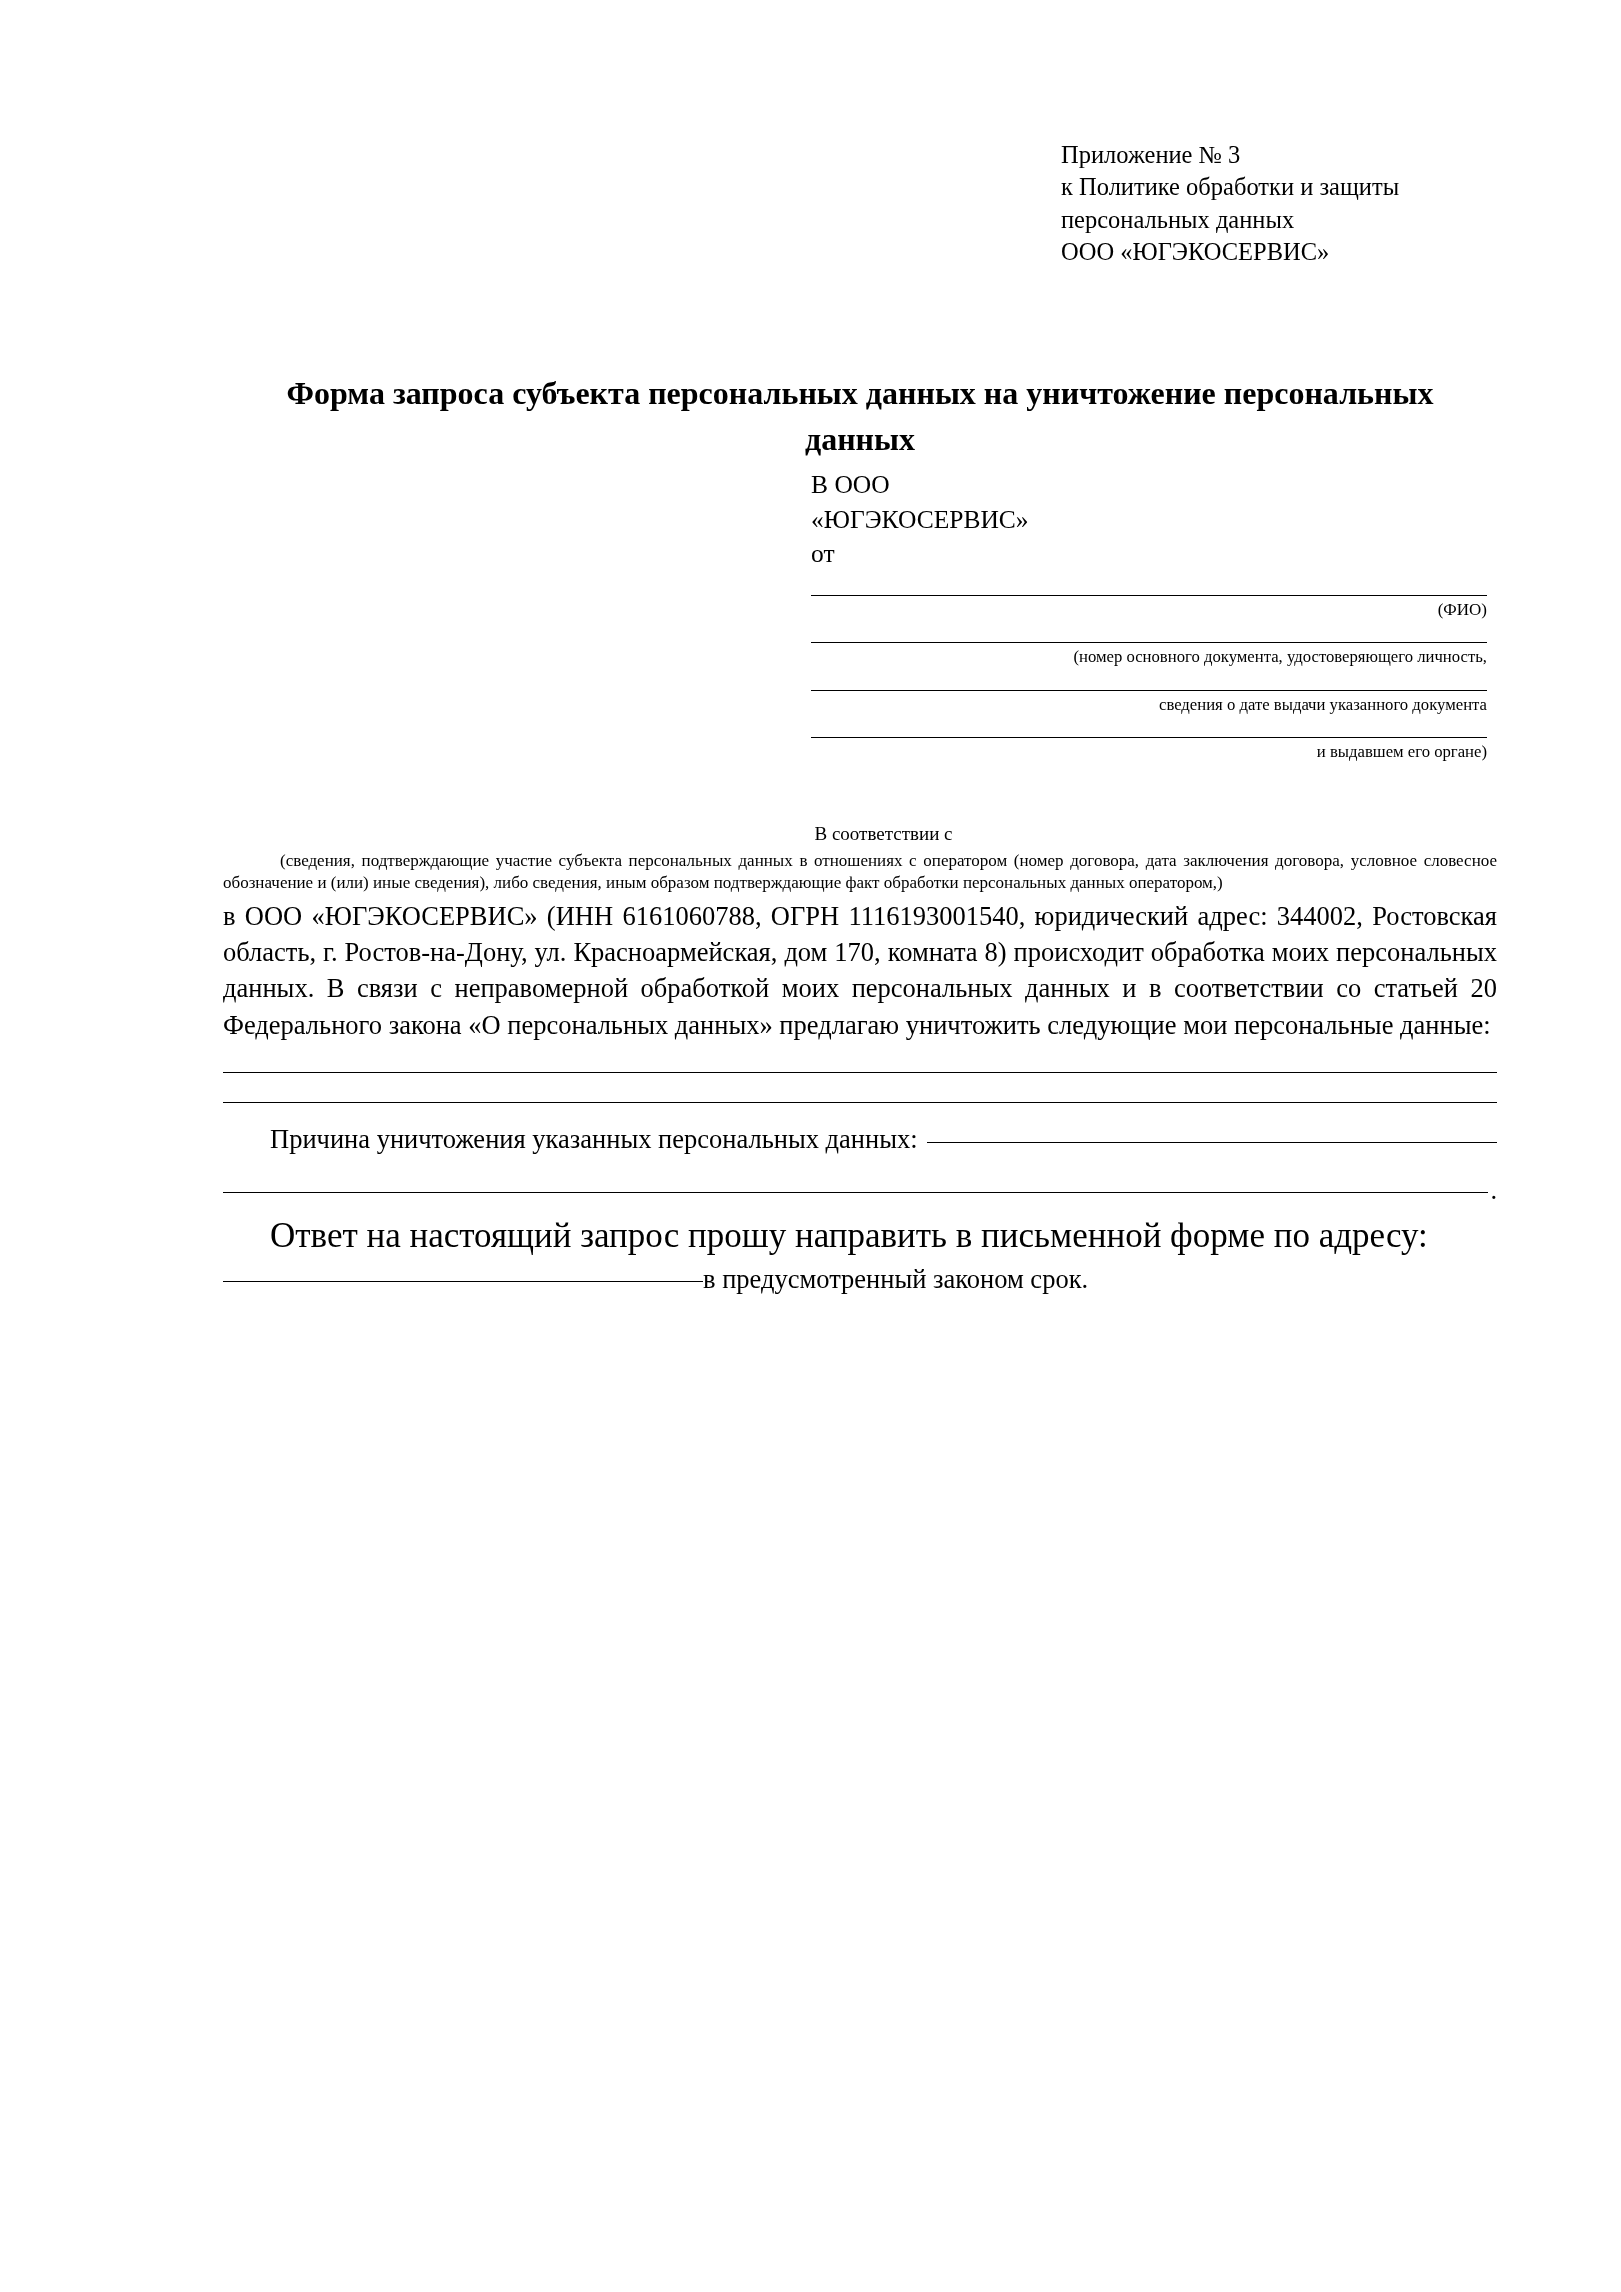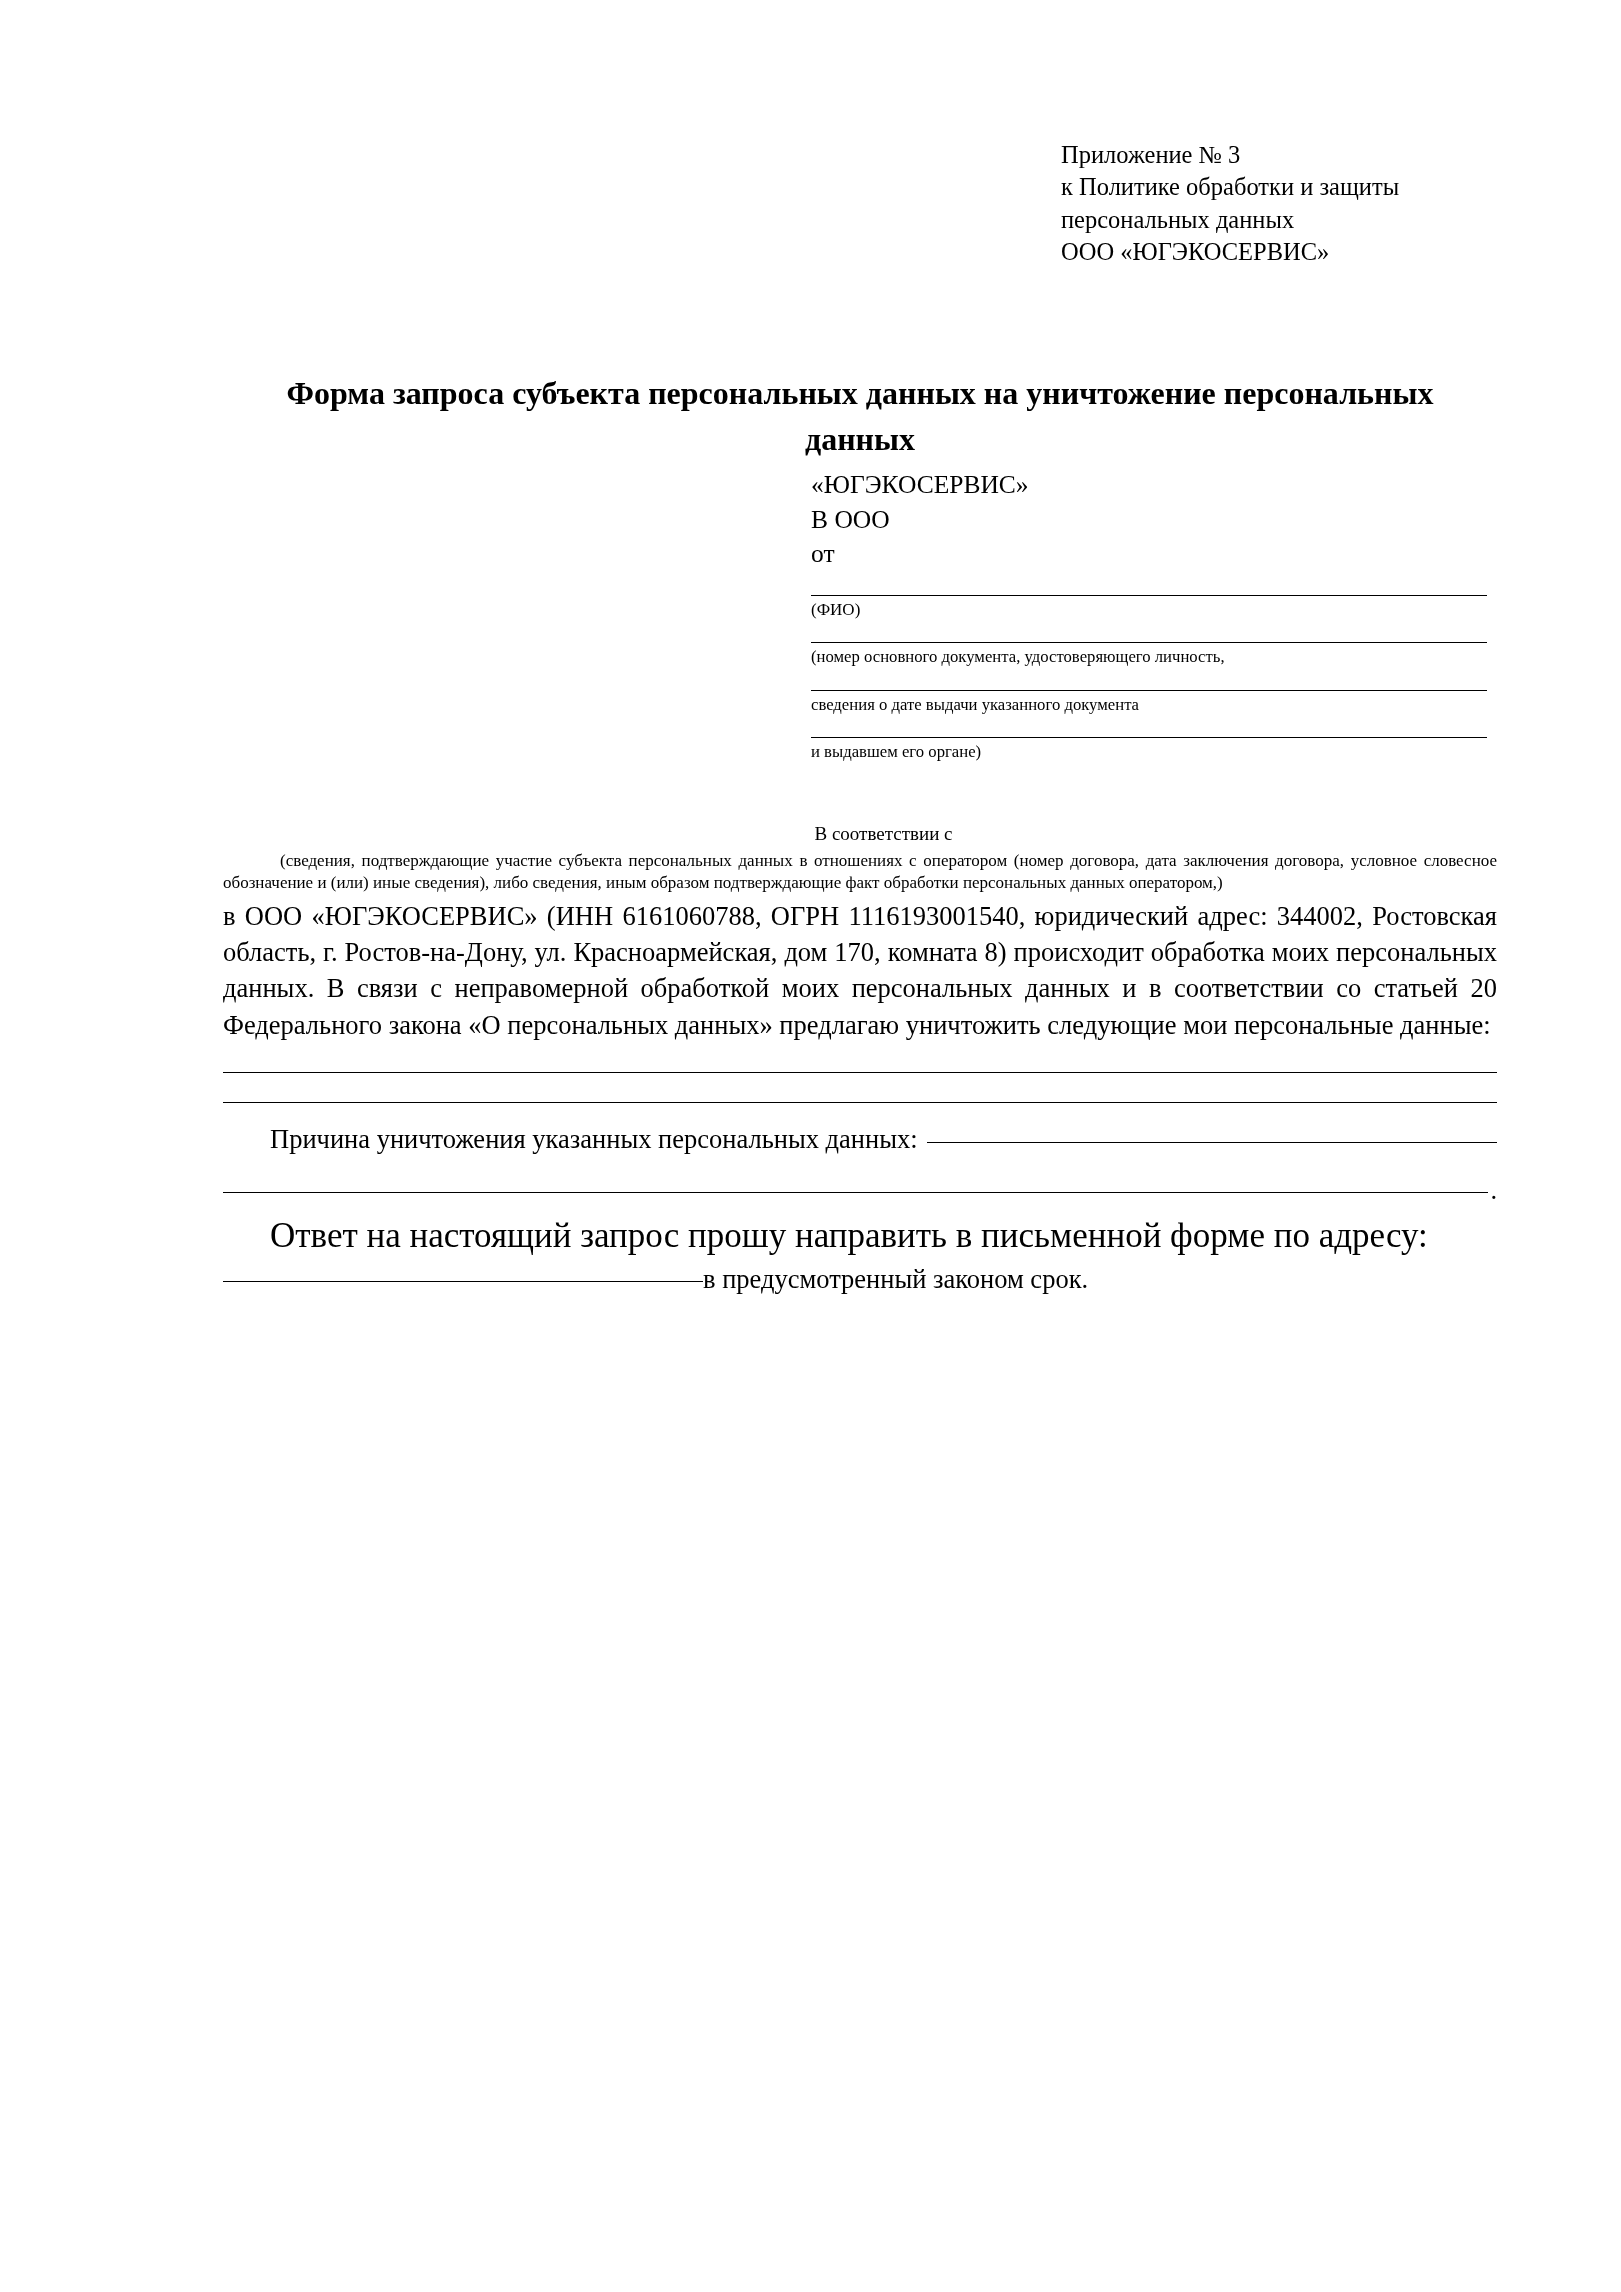--- a/index.html
+++ b/index.html
@@ -63,21 +63,21 @@
   .fill-block {
     margin-left: 588px;
     width: 676px;
   }
   .rule {
     border-bottom: 1.6px solid #000;
     height: 0;
   }
   .rule.sp1 { margin-top: 23.5px; }
   .caption {
-    text-align: left;
+    text-align: right;
     font-size: 17px;
     line-height: 1.3;
     margin-top: 2.9px;
     white-space: nowrap;
   }
   .caption.small {
     font-size: 16.7px;
   }
 
   
@@ -195,22 +195,22 @@
     <div class="header-block">
       <div>Приложение № 3</div>
       <div>к Политике обработки и защиты</div>
       <div>персональных данных</div>
       <div>ООО «ЮГЭКОСЕРВИС»</div>
     </div>
 
     <div class="doc-title">Форма запроса субъекта персональных данных на уничтожение персональных данных</div>
 
     <div class="addressee">
+      <div class="line">В ООО</div>
       <div class="line">«ЮГЭКОСЕРВИС»</div>
-      <div class="line">В ООО</div>
       <div class="line">от</div>
     </div>
 
     <div class="fill-block">
       <div class="rule sp1"></div>
       <div class="caption">(ФИО)</div>
 
       <div class="rule" style="margin-top:21.6px;"></div>
       <div class="caption small">(номер основного документа, удостоверяющего личность,</div>
 

